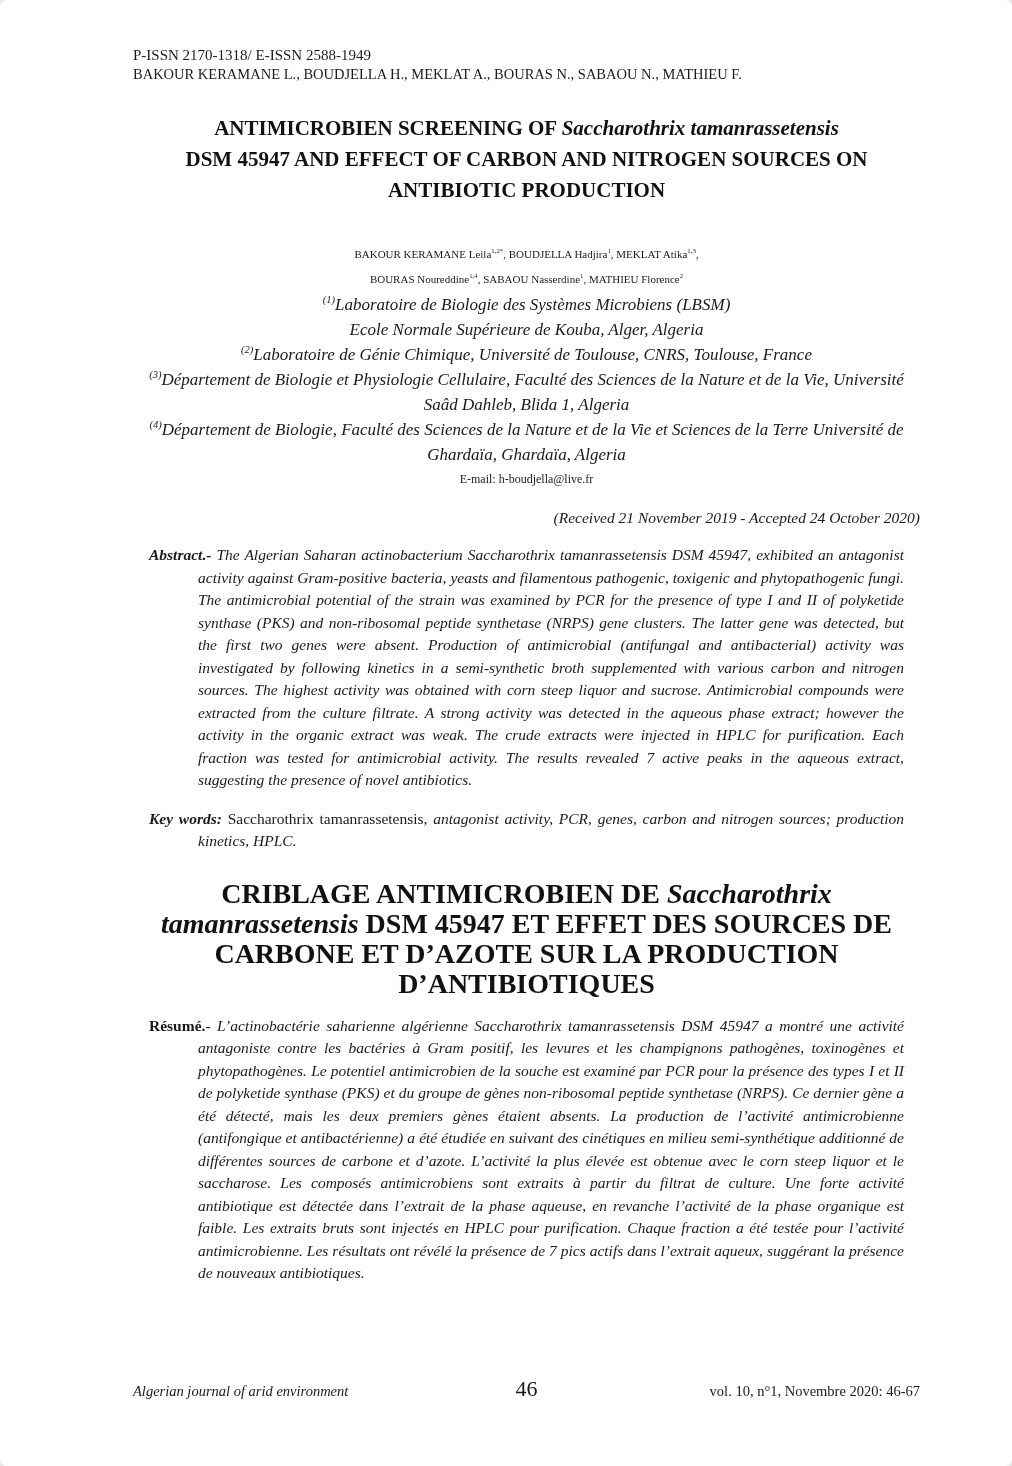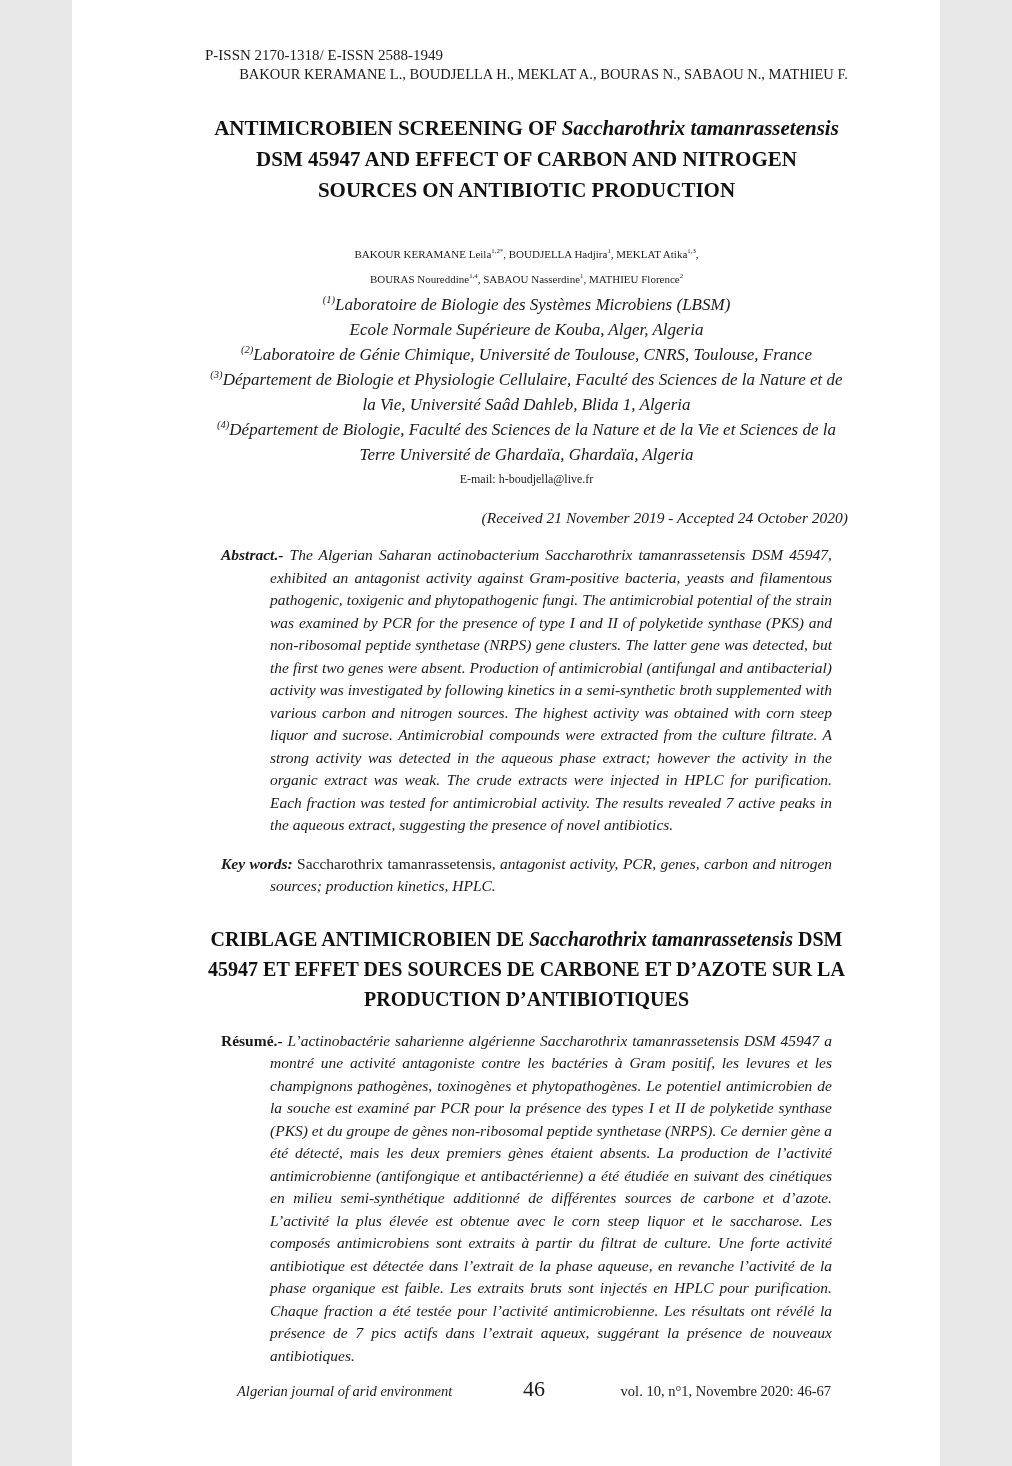--- a/index.html
+++ b/index.html
@@ -1,25 +1,26 @@
 <!DOCTYPE html>
 <html><head>
 <meta charset="utf-8">
 <style>
   html,body { margin:0; padding:0; background:#e8e8e8; }
   .page {
-    width:868px; height:1466px; margin:0 auto; background:#ffffff;
+    width:1012px; height:1466px; margin:0 auto; background:#ffffff;
     position:relative; box-sizing:border-box;
     padding:46px 92px 0 133px;
     font-family:"Liberation Serif", serif;
     color:#1a1a1a;
     overflow:hidden;
+    border-radius:7px;
   }
   .header-issn { font-size:15px; line-height:18px; }
-  .running-head { font-size:14.5px; line-height:18px; text-align:right; margin-top:1px; }
+  .running-head { font-size:14.5px; line-height:18px; text-align:left; margin-top:1px; }
 
   .paper-title {
     margin-top:30px; text-align:center; font-weight:bold;
     font-size:21px; line-height:31px; color:#111111;
   }
   .species { font-style:italic; }
 
   .authors-block { margin-top:36px; text-align:center; font-size:11px; line-height:25px; }
   sup { font-size:0.62em; vertical-align:super; line-height:0; }
 
@@ -36,28 +37,27 @@
   }
   .label-bold-italic { font-weight:bold; font-style:italic; }
   .label-bold { font-weight:bold; }
   .italic-text { font-style:italic; }
   .roman-text { font-style:normal; }
 
   .kw { margin-top:12px; }
 
   .paper-title-fr {
     margin-top:26px; text-align:center; font-weight:bold;
-    font-size:20px; line-height:30px; color:#111111;
+    font-size:28px; line-height:30px; color:#111111;
   }
 
   .footer {
-    position:absolute; left:133px; right:109px; top:1376px;
+    position:absolute; left:133px; right:92px; top:1376px;
     display:grid; grid-template-columns:1fr auto 1fr; align-items:baseline;
     font-size:14.5px;
-    margin-left:32px;
   }
   .footer .journal { font-style:italic; justify-self:start; }
   .footer .pagenum { font-size:22px; justify-self:center; }
   .footer .issue { justify-self:end; }
 </style>
 </head>
 <body>
 
 <div class="page">
 

